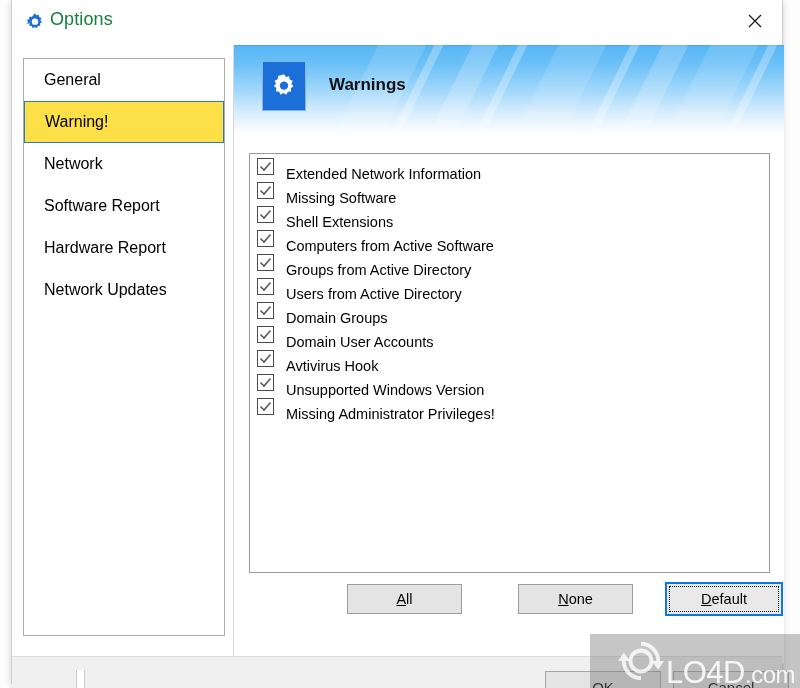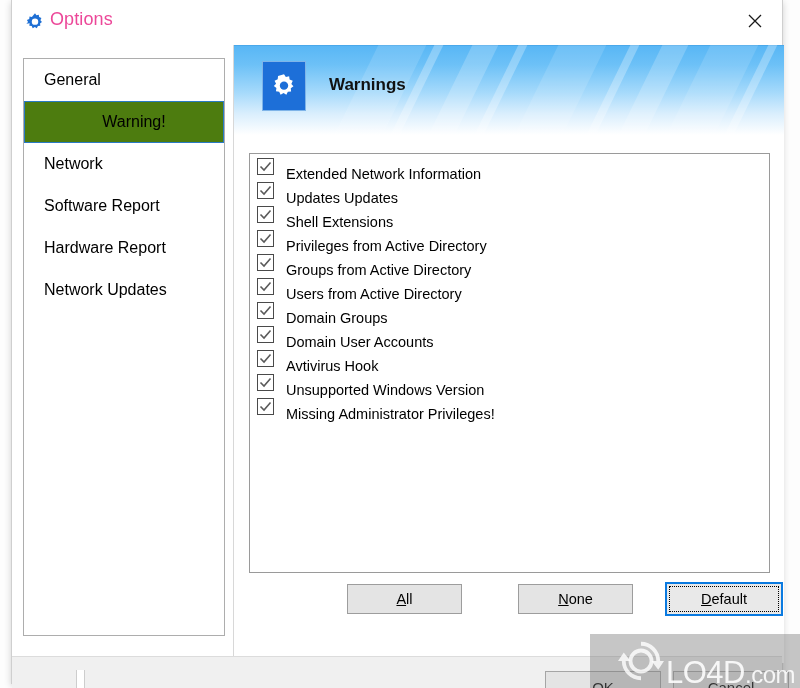--- a/index.html
+++ b/index.html
@@ -46,21 +46,21 @@
     left: 12px;
     top: 11px;
     width: 22px;
     height: 22px;
   }
   .title-text {
     position: absolute;
     left: 38px;
     top: 9px;
     font-size: 18px;
-    color: #ec4899;
+    color: #15803d;
     font-family: "Liberation Sans", sans-serif;
     letter-spacing: 0.1px;
   }
   .close-btn {
     position: absolute;
     right: 6px;
     top: 4px;
     width: 42px;
     height: 34px;
     display: flex;
@@ -85,25 +85,24 @@
     height: 42px;
     line-height: 42px;
     padding-left: 20px;
     font-size: 16px;
     color: #000000;
     box-sizing: border-box;
     cursor: default;
     white-space: nowrap;
   }
   .side-item.selected {
-    background: #4d7c0f;
+    background: #fde047;
     border: 1px solid #2a7ac4;
     margin: 0 0px;
     line-height: 40px;
-    text-align: center;
   }
 
   
   .right-panel {
     position: absolute;
     left: 221px;
     top: 45px;
     width: 551px;
     height: 618px;
     background: #ffffff;
@@ -369,37 +368,37 @@
               </svg>
             </span>
           <span class="check-label">Extended Network Information</span>
         </div>
         <div class="check-row">
           <span class="cbox">
               <svg width="15" height="15" viewBox="0 0 15 15">
                 <path d="M2.5 7.5 L6 11 L12.5 3.5" stroke="#5a5a5a" stroke-width="1.6" fill="none"></path>
               </svg>
             </span>
-          <span class="check-label">Updates Updates</span>
+          <span class="check-label">Missing Software</span>
         </div>
         <div class="check-row">
           <span class="cbox">
               <svg width="15" height="15" viewBox="0 0 15 15">
                 <path d="M2.5 7.5 L6 11 L12.5 3.5" stroke="#5a5a5a" stroke-width="1.6" fill="none"></path>
               </svg>
             </span>
           <span class="check-label">Shell Extensions</span>
         </div>
         <div class="check-row">
           <span class="cbox">
               <svg width="15" height="15" viewBox="0 0 15 15">
                 <path d="M2.5 7.5 L6 11 L12.5 3.5" stroke="#5a5a5a" stroke-width="1.6" fill="none"></path>
               </svg>
             </span>
-          <span class="check-label">Privileges from Active Directory</span>
+          <span class="check-label">Computers from Active Software</span>
         </div>
         <div class="check-row">
           <span class="cbox">
               <svg width="15" height="15" viewBox="0 0 15 15">
                 <path d="M2.5 7.5 L6 11 L12.5 3.5" stroke="#5a5a5a" stroke-width="1.6" fill="none"></path>
               </svg>
             </span>
           <span class="check-label">Groups from Active Directory</span>
         </div>
         <div class="check-row">

